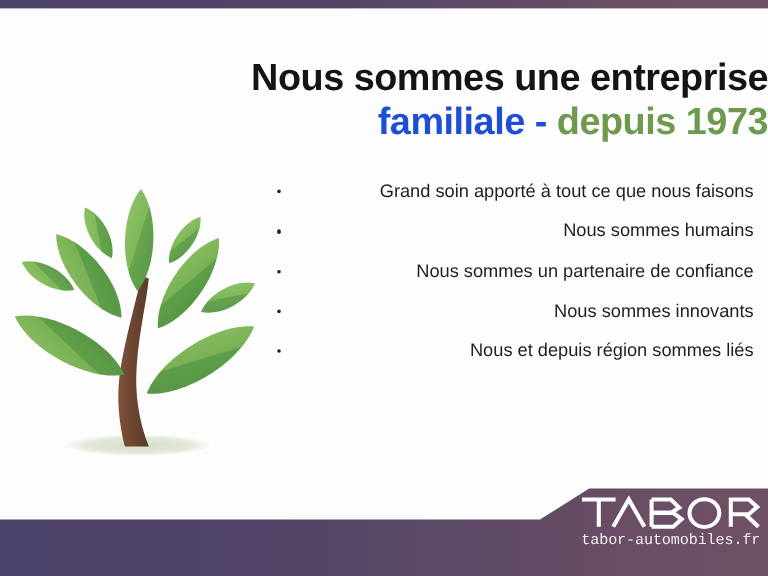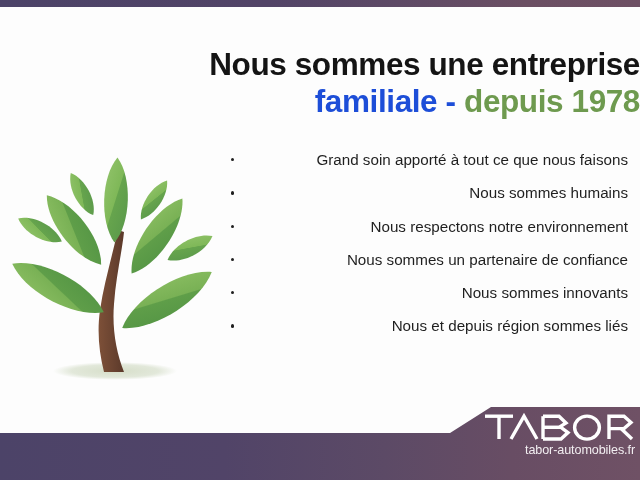--- a/index.html
+++ b/index.html
@@ -103,21 +103,22 @@
     top: 400px;
     width: 640px;
     height: 80px;
   }
 
   .logo-block {
     position: absolute;
     left: 483px;
     top: 12px;
     width: 152px;
-    text-align: right;
+    text-align: center;
+    font-family: Liberation Mono, monospace;
   }
   .logo-word {
     display: block;
     height: 30px;
   }
   .logo-tagline {
     display: block;
     margin-top: 1px;
     font-size: 12.6px;
     letter-spacing: -0.1px;
@@ -128,21 +129,21 @@
 </head>
 <body>
 
 <div id="slide">
 
   <div class="top-bar"></div>
 
   <h1 class="headline">
     <span>Nous sommes une entreprise</span>
     <span class="line2">
-      <span class="dash">familiale</span><span class="dash">&nbsp;-&nbsp;</span><span class="accent">depuis 1978</span>
+      <span class="dash">familiale</span><span class="dash">&nbsp;-&nbsp;</span><span class="accent">depuis 1973</span>
     </span>
   </h1>
 
   <div class="tree">
     <svg viewBox="0 0 206 236" width="206" height="236" xmlns="http://www.w3.org/2000/svg" aria-hidden="true">
       <defs>
         <linearGradient id="lf" x1="0" y1="0" x2="1" y2="1">
           <stop offset="0%" stop-color="#8cbf63"></stop>
           <stop offset="48%" stop-color="#79b155"></stop>
           <stop offset="50%" stop-color="#5f9e49"></stop>
@@ -190,21 +191,20 @@
         <path d="M0,-48 C 19,-25 19,25 0,48 C -19,25 -19,-25 0,-48 Z" fill="url(#lf)" transform="translate(46,136) rotate(-62) scale(1.0,1.08)"></path>
 
         <path d="M0,-48 C 19,-25 19,25 0,48 C -19,25 -19,-25 0,-48 Z" fill="url(#lf)" transform="translate(155,148) rotate(58) scale(1.0,1.1)"></path>
       </g>
     </svg>
   </div>
 
   <ul class="bullets">
     <li><span class="dot"></span><span>Grand soin apporté à tout ce que nous faisons</span></li>
     <li><span class="dot"></span><span>Nous sommes humains</span></li>
-    <li><span class="dot"></span><span>Nous respectons notre environnement</span></li>
     <li><span class="dot"></span><span>Nous sommes un partenaire de confiance</span></li>
     <li><span class="dot"></span><span>Nous sommes innovants</span></li>
     <li><span class="dot"></span><span>Nous et depuis région sommes liés</span></li>
   </ul>
 
   <div class="bottom-band">
     <svg viewBox="0 0 640 80" width="640" height="80" xmlns="http://www.w3.org/2000/svg" aria-hidden="true" style="position:absolute;left:0;top:0;">
       <defs>
         <linearGradient id="bandg" x1="0" y1="0" x2="1" y2="0">
           <stop offset="0%" stop-color="#4c4368"></stop>

